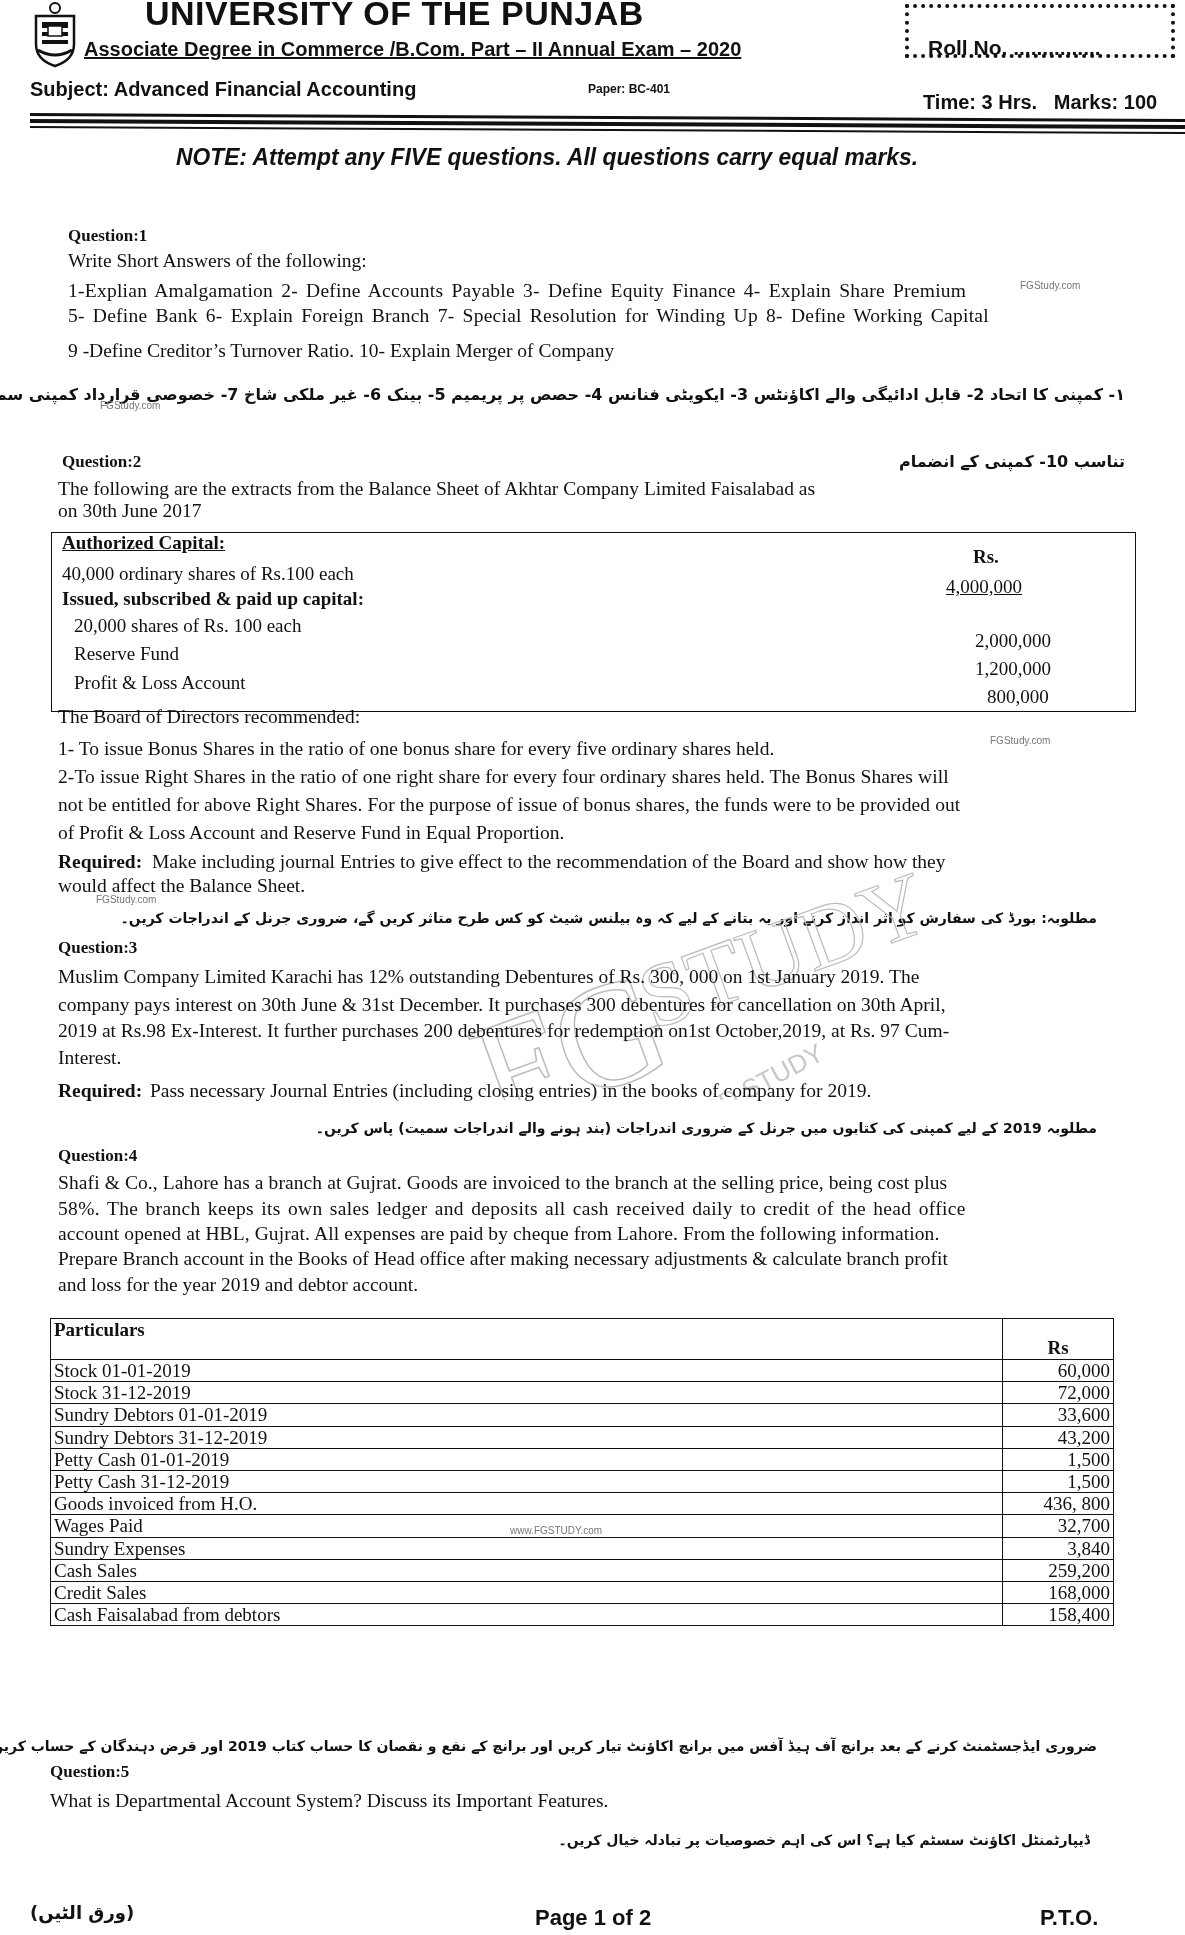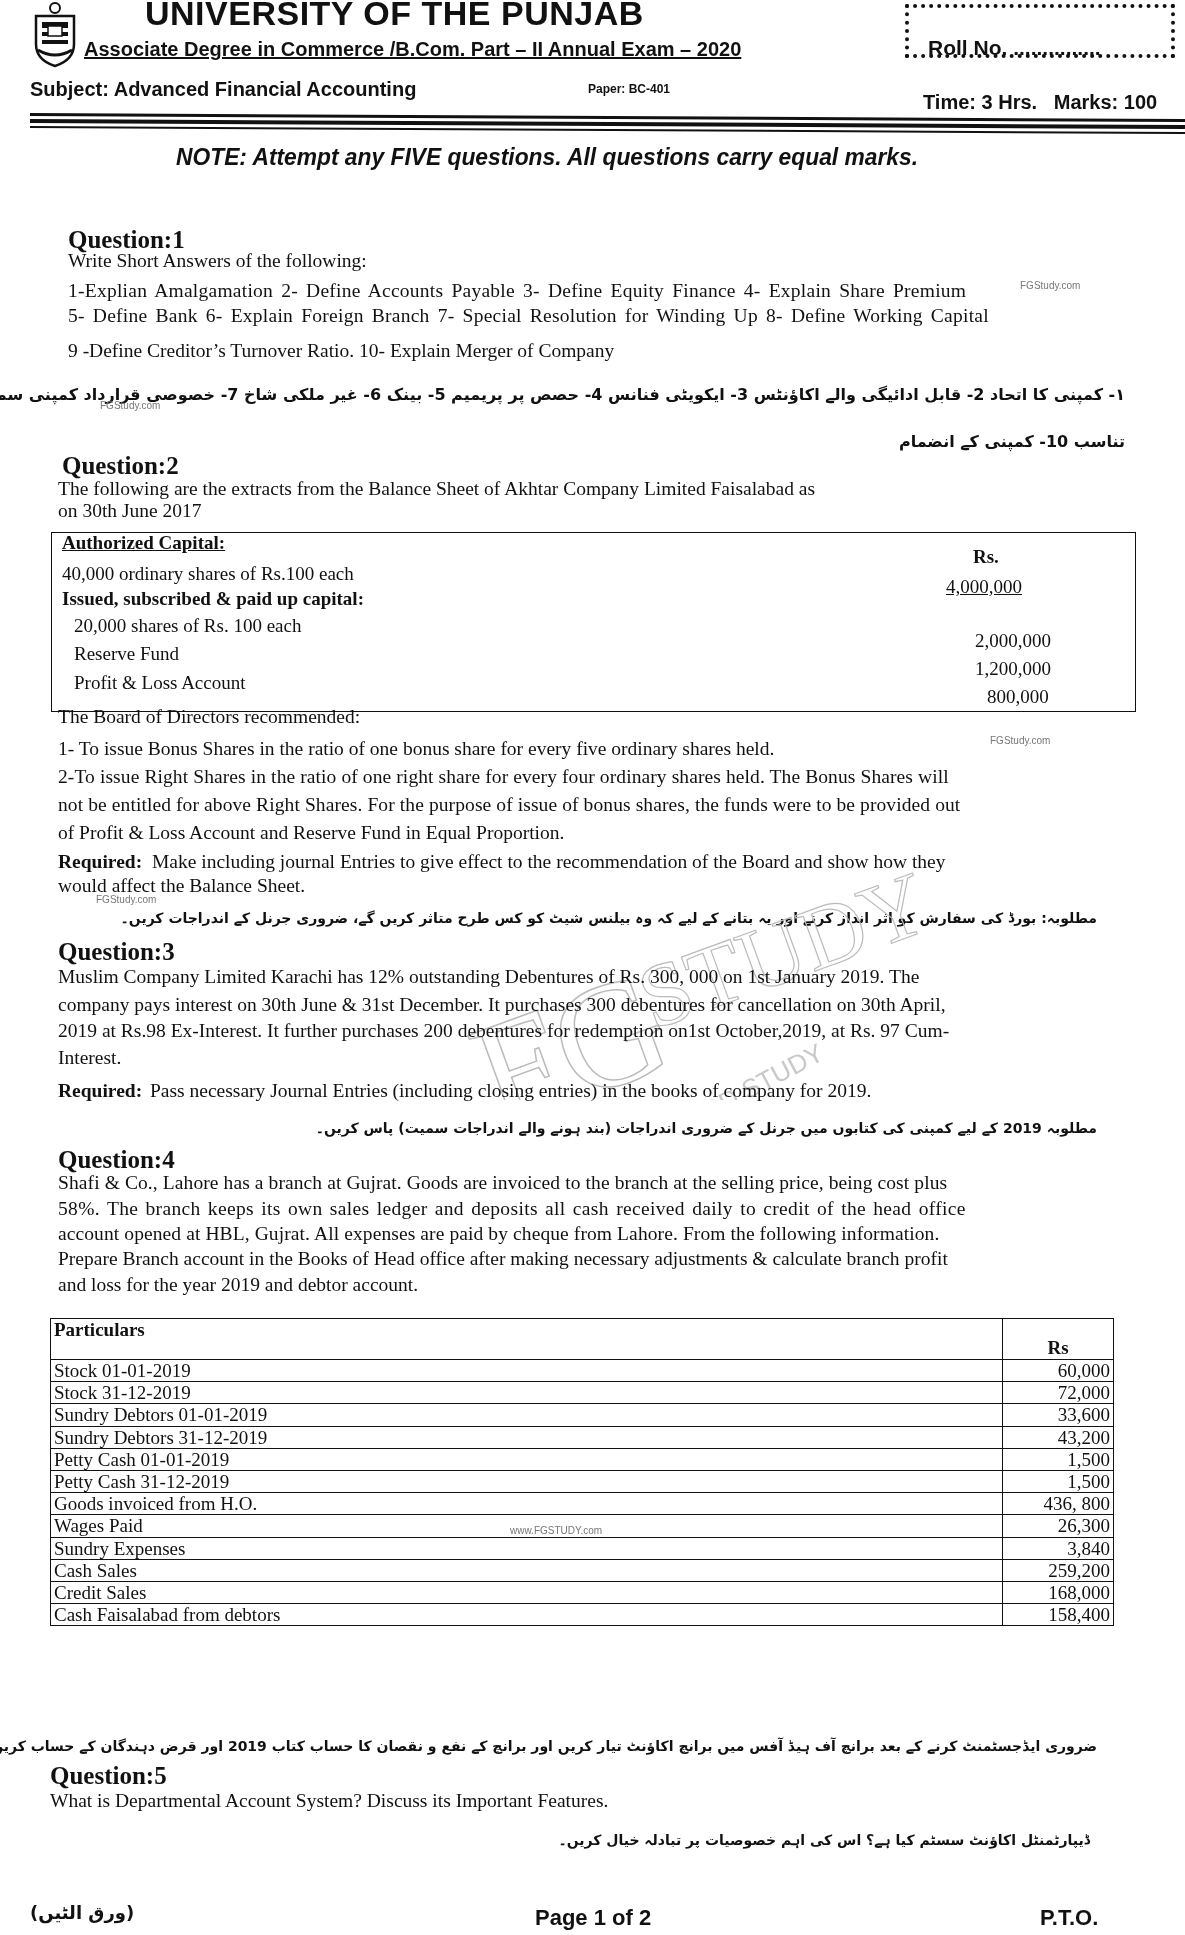--- a/index.html
+++ b/index.html
@@ -19,21 +19,21 @@
   .roll { left: 928px; top: 36px; font-size: 21px; font-weight: bold; white-space: nowrap; }
   .subject { left: 30px; top: 78px; font-size: 20px; font-weight: bold; white-space: nowrap; }
   .paper { left: 588px; top: 82px; font-size: 12px; font-weight: bold; white-space: nowrap; }
   .time { left: 923px; top: 91px; font-size: 20px; font-weight: bold; white-space: nowrap; }
   .rule1 { left: 30px; top: 113px; width: 1155px; height: 3px; background: #111; transform: rotate(0.3deg); transform-origin: left; }
   .rule2 { left: 30px; top: 119px; width: 1155px; height: 4px; background: #111; transform: rotate(0.3deg); transform-origin: left; }
   .rule3 { left: 30px; top: 126px; width: 1155px; height: 2px; background: #111; transform: rotate(0.3deg); transform-origin: left; }
 
   .note { left: 176px; top: 143px; font-size: 24px; font-weight: bold; font-style: italic; white-space: nowrap; transform: scaleX(0.95); transform-origin: left; }
 
-  .qhead { font-size: 25px; font-weight: bold; white-space: nowrap; }
+  .qhead { font-size: 17px; font-weight: bold; white-space: nowrap; }
   .line { font-size: 19.5px; white-space: nowrap; }
   .urdu { font-size: 18px; font-weight: bold; white-space: nowrap; direction: rtl; font-family: "DejaVu Sans", sans-serif; }
   .wm { font-size: 10px; color: #777; font-family: "Liberation Sans", sans-serif; white-space: nowrap; }
 
   
   .bs-box { left: 51px; top: 532px; width: 1083px; height: 178px; border: 1.5px solid #111; }
   .bs-row { font-size: 19px; white-space: nowrap; }
   .bs-bold { font-weight: bold; }
 
   
@@ -76,21 +76,21 @@
 <div class="abs note sans">NOTE: Attempt any FIVE questions. All questions carry equal marks.</div>
 
 <div class="abs qhead" style="left:68px;top:226px">Question:1</div>
 <div class="abs line" style="left:68px;top:250px">Write Short Answers of the following:</div>
 <div class="abs line" style="left:68px;top:280px;letter-spacing:0.25px;word-spacing:3px">1-Explian Amalgamation 2- Define Accounts Payable 3- Define Equity Finance 4- Explain Share Premium</div>
 <div class="abs line" style="left:68px;top:305px;letter-spacing:0.25px;word-spacing:3px">5- Define Bank 6- Explain Foreign Branch 7- Special Resolution for Winding Up 8- Define Working Capital</div>
 <div class="abs line" style="left:68px;top:340px">9 -Define Creditor’s Turnover Ratio. 10- Explain Merger of Company</div>
 <div class="abs wm" style="left:1020px;top:280px">FGStudy.com</div>
 <div class="abs urdu" style="right:60px;top:385px;font-size:16px">١- کمپنی کا اتحاد 2- قابل ادائیگی والے اکاؤنٹس 3- ایکویٹی فنانس 4- حصص پر پریمیم 5- بینک 6- غیر ملکی شاخ 7- خصوصی قرارداد کمپنی سمیٹنے کے لیے 8- ورکنگ کیپیٹل 9- قرض دہندگان کا کاروبار کا</div>
 <div class="abs wm" style="left:100px;top:400px">FGStudy.com</div>
-<div class="abs urdu" style="right:60px;top:432px;font-size:16px">تناسب 10- کمپنی کے انضمام</div>
+<div class="abs urdu" style="right:60px;top:452px;font-size:16px">تناسب 10- کمپنی کے انضمام</div>
 
 <div class="abs qhead" style="left:62px;top:452px">Question:2</div>
 <div class="abs line" style="left:58px;top:478px">The following are the extracts from the Balance Sheet of Akhtar Company Limited Faisalabad as</div>
 <div class="abs line" style="left:58px;top:500px">on 30th June 2017</div>
 
 <div class="abs bs-box"></div>
 <div class="abs bs-row bs-bold" style="left:62px;top:532px;text-decoration:underline">Authorized Capital:</div>
 <div class="abs bs-row bs-bold" style="left:973px;top:546px">Rs.</div>
 <div class="abs bs-row" style="left:62px;top:563px">40,000 ordinary shares of Rs.100 each</div>
 <div class="abs bs-row" style="left:946px;top:576px;text-decoration:underline">4,000,000</div>
@@ -167,21 +167,21 @@
   <tr>
         <td class="lbl">Petty Cash 31-12-2019</td>
         <td class="val">1,500</td>
       </tr>
   <tr>
         <td class="lbl">Goods invoiced from H.O.</td>
         <td class="val">436, 800</td>
       </tr>
   <tr>
         <td class="lbl">Wages Paid</td>
-        <td class="val">26,300</td>
+        <td class="val">32,700</td>
       </tr>
   <tr>
         <td class="lbl">Sundry Expenses</td>
         <td class="val">3,840</td>
       </tr>
   <tr>
         <td class="lbl">Cash Sales</td>
         <td class="val">259,200</td>
       </tr>
   <tr>

